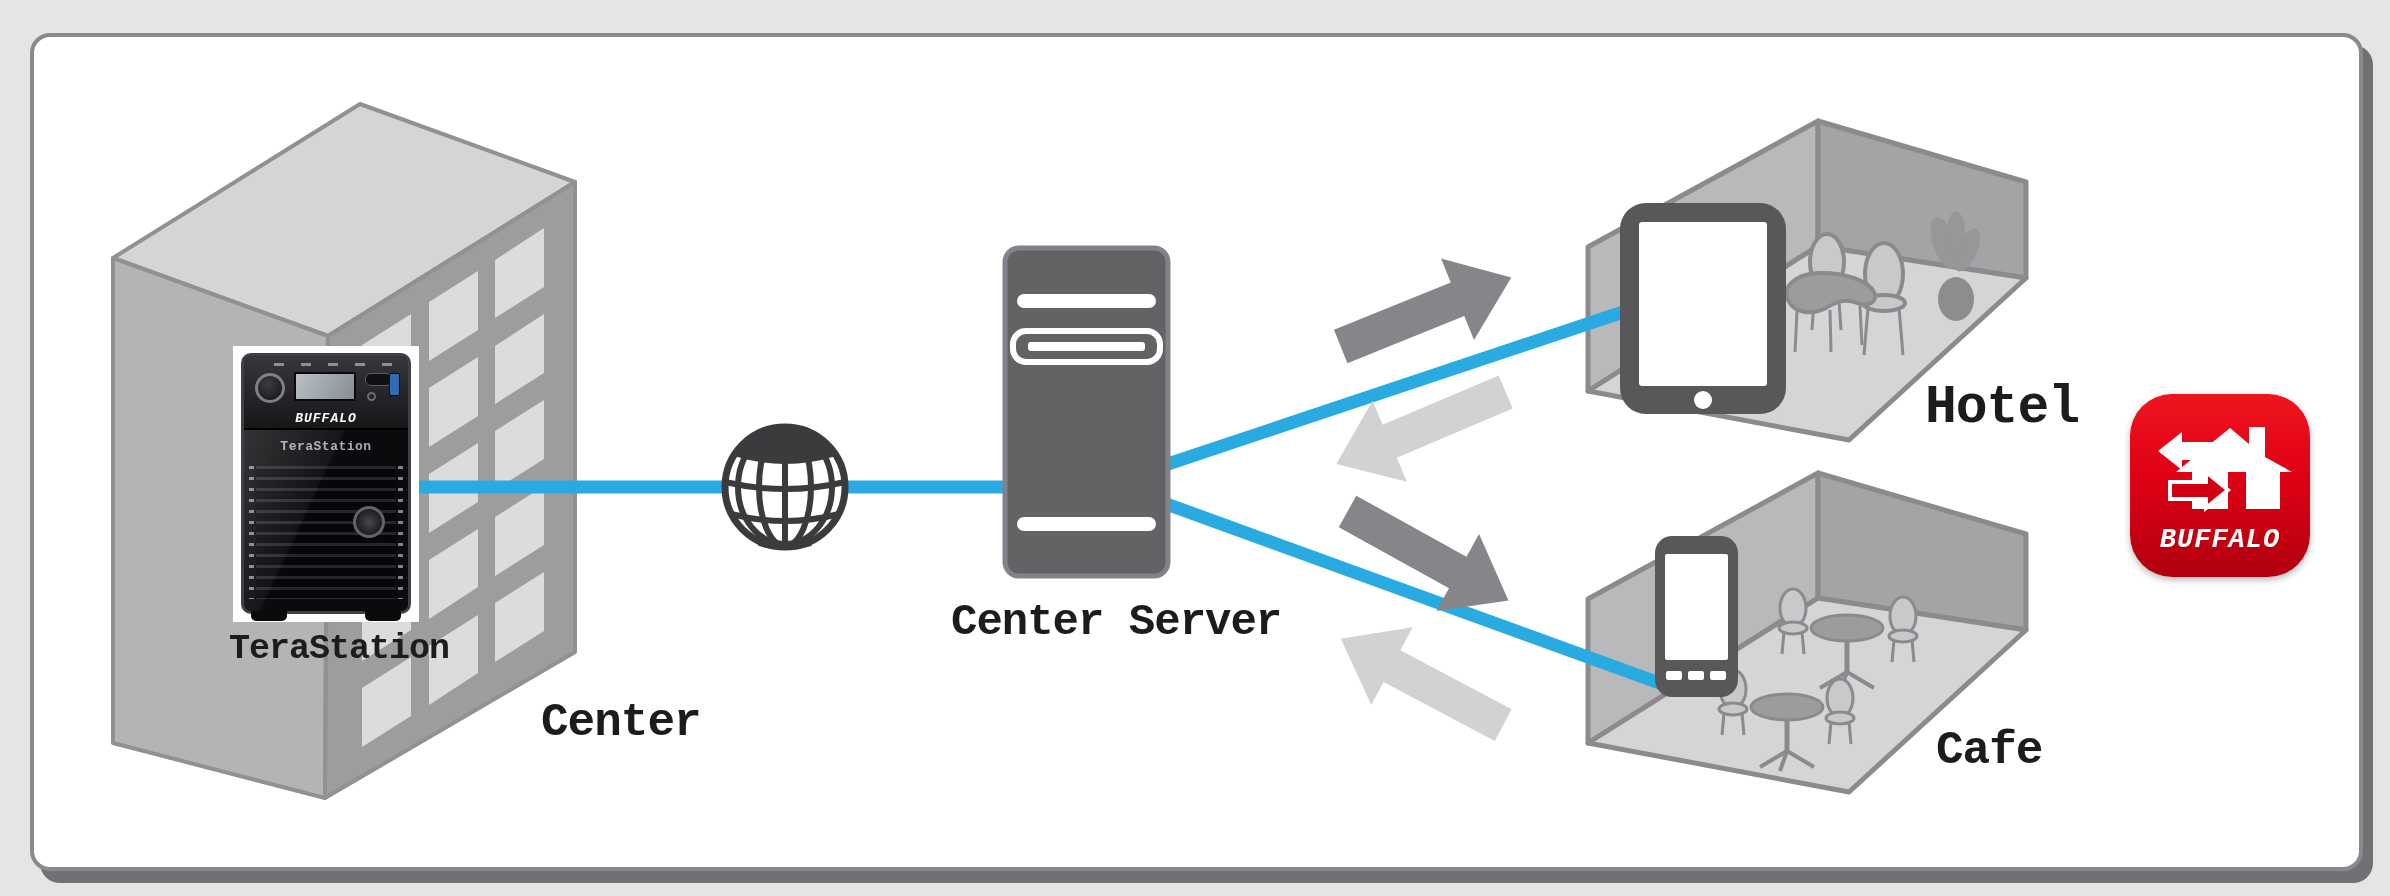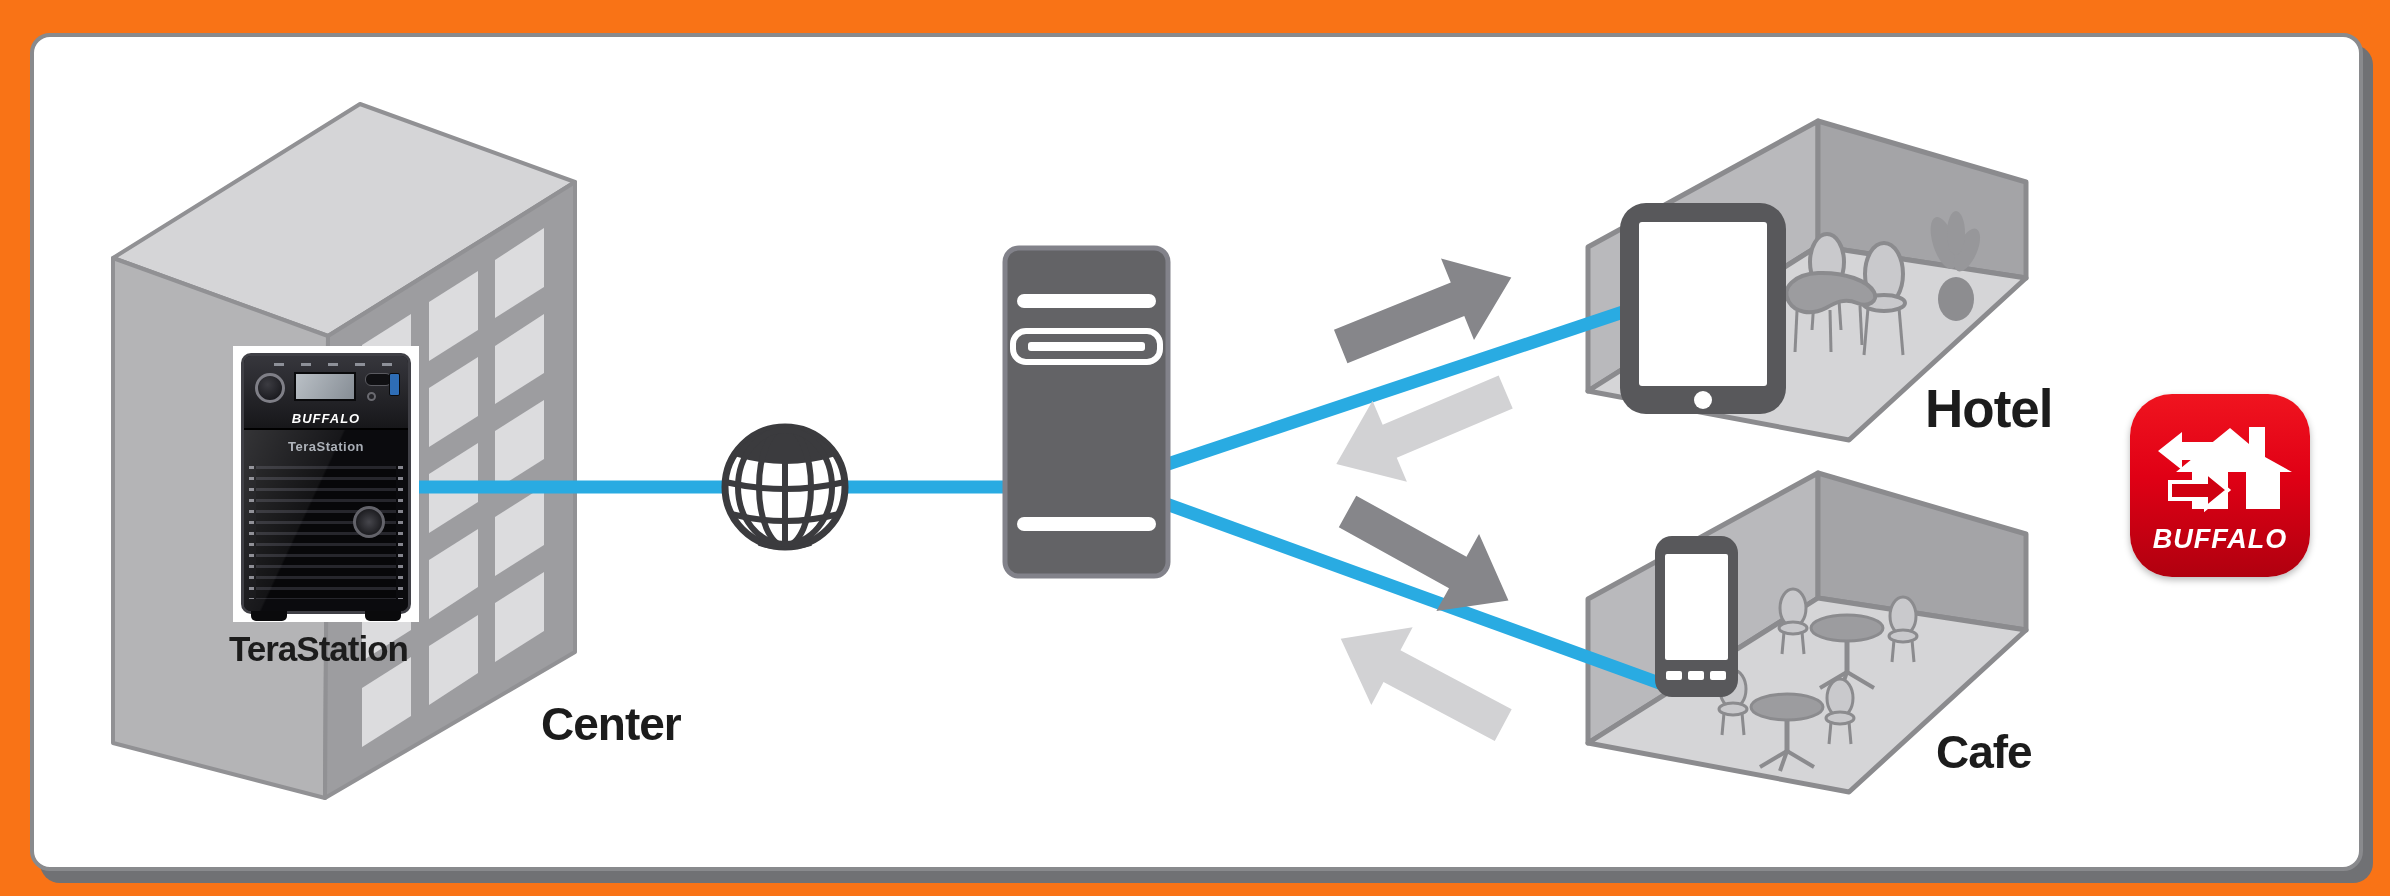--- a/index.html
+++ b/index.html
@@ -1,17 +1,17 @@
 <!DOCTYPE html>
 <html><head>
 <meta charset="utf-8">
 <style>
   html,body{margin:0;padding:0;background:#000;}
-  .stage{position:relative;width:2390px;height:896px;background:#f97316;overflow:hidden;
-         font-family:Liberation Sans, sans-serif;}
+  .stage{position:relative;width:2390px;height:896px;background:#e5e5e5;overflow:hidden;
+         font-family:Liberation Mono, monospace;}
   .panel{position:absolute;left:30px;top:33px;width:2325px;height:830px;background:#fff;
          border:4px solid #898a8d;border-radius:20px;box-shadow:10px 12px 0 #707174;}
   .gfx{position:absolute;left:0;top:0;width:2390px;height:896px;pointer-events:none;}
 
   
   .lbl{position:absolute;color:#1c1c1c;font-weight:700;letter-spacing:-1px;white-space:nowrap;}
   .lbl-terastation{left:229px;top:629px;font-size:35px;}
   .lbl-office{left:541px;top:697px;font-size:46px;}
   .lbl-server{left:951px;top:597px;font-size:44px;}
   .lbl-hotel{left:1925px;top:378px;font-size:53px;}
@@ -221,20 +221,21 @@
         <div class="nas-lock"></div>
         <div class="nas-gloss"></div>
       </div>
     </div>
     <div class="nas-foot nas-foot-l"></div>
     <div class="nas-foot nas-foot-r"></div>
   </div>
 
   <div class="lbl lbl-terastation">TeraStation</div>
   <div class="lbl lbl-office">Center</div>
+  <div class="lbl lbl-server">Center Server</div>
   <div class="lbl lbl-hotel">Hotel</div>
   <div class="lbl lbl-cafe">Cafe</div>
 
   <div class="buffalo-logo">
     <svg viewBox="0 0 180 183">
       <polygon points="28,57 52,38 52,48 95,48 95,66 52,66 52,76" fill="#ffffff"></polygon>
       <path d="M46,78 L100,34 L119,50 L119,33 L135,33 L135,63 L162,78 Z" fill="#ffffff"></path>
       <rect x="62" y="78" width="36" height="37" fill="#ffffff"></rect>
       <rect x="116" y="78" width="34" height="37" fill="#ffffff"></rect>
       <polygon points="98,96 76,78 76,88 40,88 40,105 76,105 76,114" fill="#cf0011" stroke="#ffffff" stroke-width="4" stroke-linejoin="miter"></polygon>

